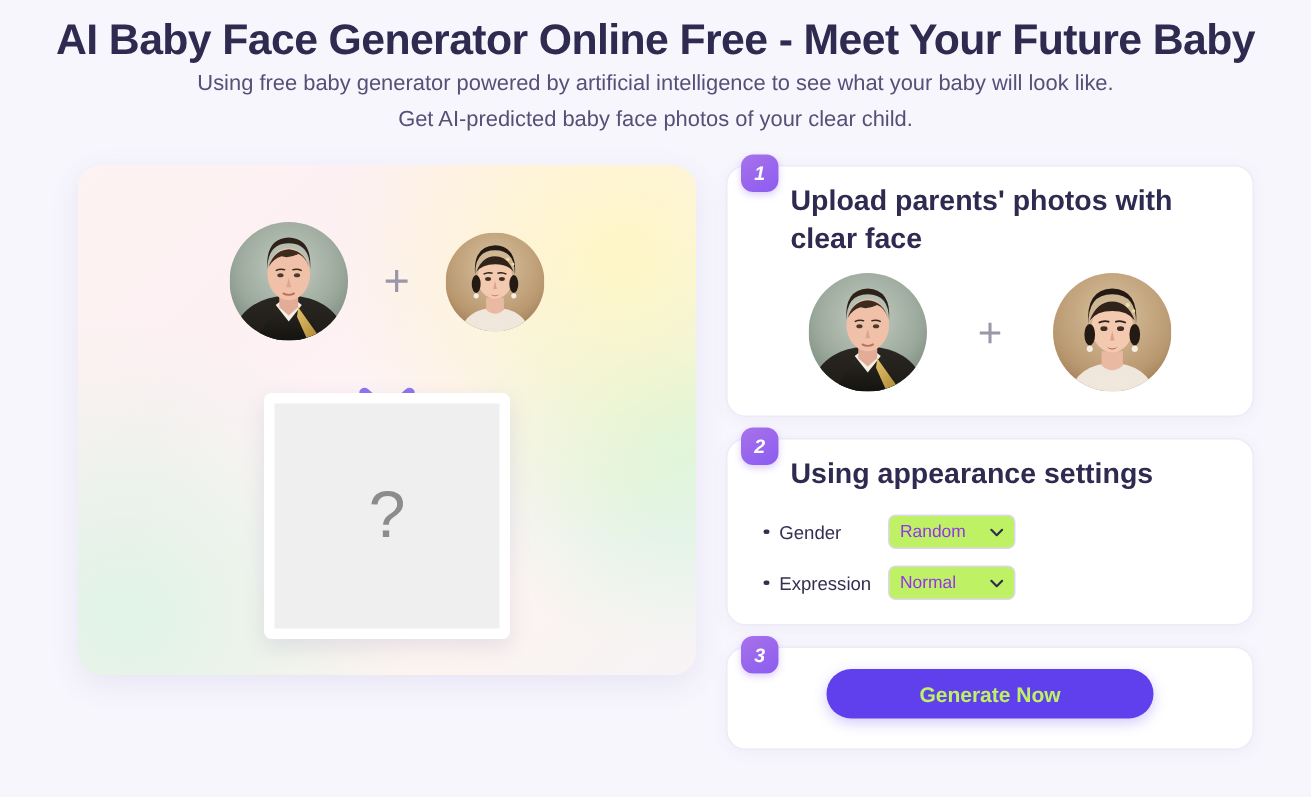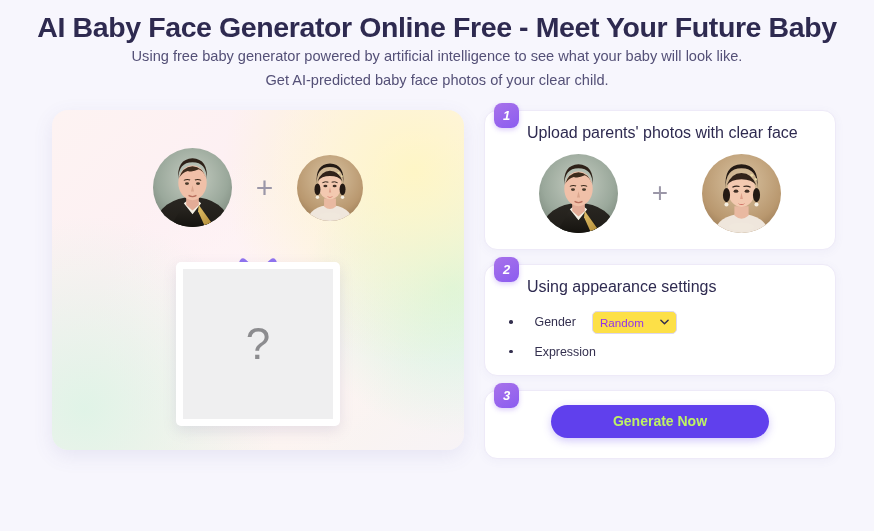--- a/index.html
+++ b/index.html
@@ -168,22 +168,22 @@
     font-weight: 700;
     font-style: italic;
     display: flex;
     align-items: center;
     justify-content: center;
     box-shadow: 0 2px 5px rgba(139, 92, 240, 0.3);
   }
 
   .step-heading {
     padding: 12px 16px 0 42px;
-    font-size: 16px;
-    font-weight: 400;
+    font-size: 19px;
+    font-weight: 700;
     color: #2e2a50;
     line-height: 1.3;
   }
 
   
   .upload-row {
     display: flex;
     align-items: center;
     justify-content: center;
     gap: 34px;
@@ -199,42 +199,42 @@
   }
 
   .setting-row {
     display: flex;
     align-items: center;
   }
 
   .setting-label {
     display: flex;
     align-items: center;
-    gap: 22px;
+    gap: 7px;
     width: 83px;
     font-size: 12.4px;
     color: #34304f;
   }
 
   .bullet {
     width: 3.5px;
     height: 3.5px;
     border-radius: 50%;
     background: #34304f;
     flex: 0 0 auto;
   }
 
   .select {
     display: flex;
     align-items: center;
     justify-content: space-between;
     width: 85px;
     height: 23px;
     padding: 0 7px;
-    background: #fde047;
+    background: #bef264;
     border: 1px solid #ddd7ee;
     border-radius: 5px;
     font-size: 11.6px;
     color: #9333ea;
     font-weight: 500;
     cursor: pointer;
   }
 
   .chevron-down {
     flex: 0 0 auto;
@@ -437,20 +437,26 @@
               </svg>
             </div>
           </div>
 
 
           <div class="setting-row">
             <div class="setting-label">
               <span class="bullet"></span>
               <span>Expression</span>
             </div>
+            <div class="select">
+              <span>Normal</span>
+              <svg class="chevron-down" width="9" height="6" viewBox="0 0 10 6">
+                <path d="M1 1 L5 5 L9 1" stroke="#312b4d" stroke-width="1.6" fill="none" stroke-linecap="round" stroke-linejoin="round"></path>
+              </svg>
+            </div>
           </div>
 
         </div>
       </div>
 
       <div class="step-card">
         <div class="step-badge">3</div>
         <div class="generate-wrap">
           <button class="generate-btn">Generate Now</button>
         </div>

